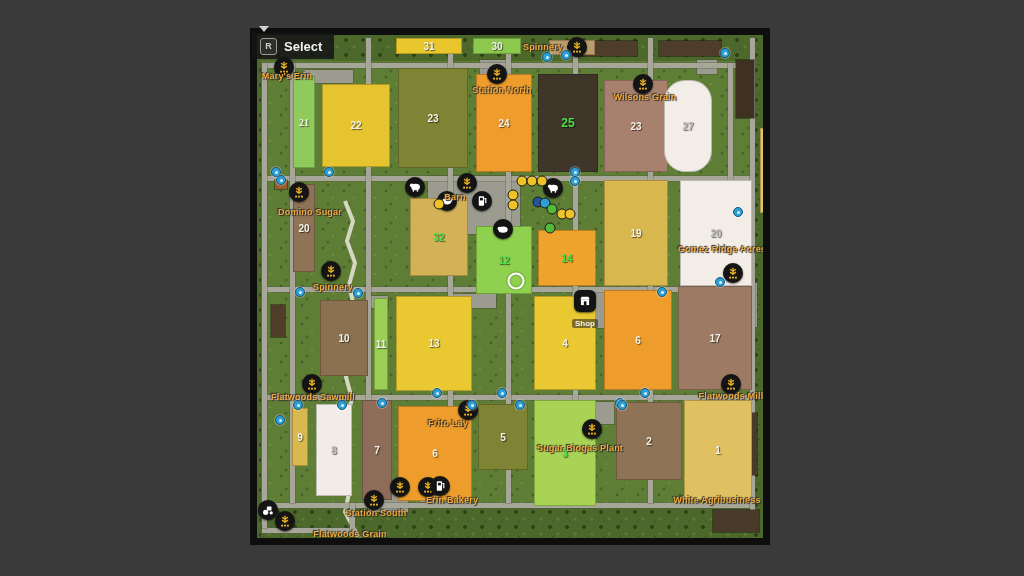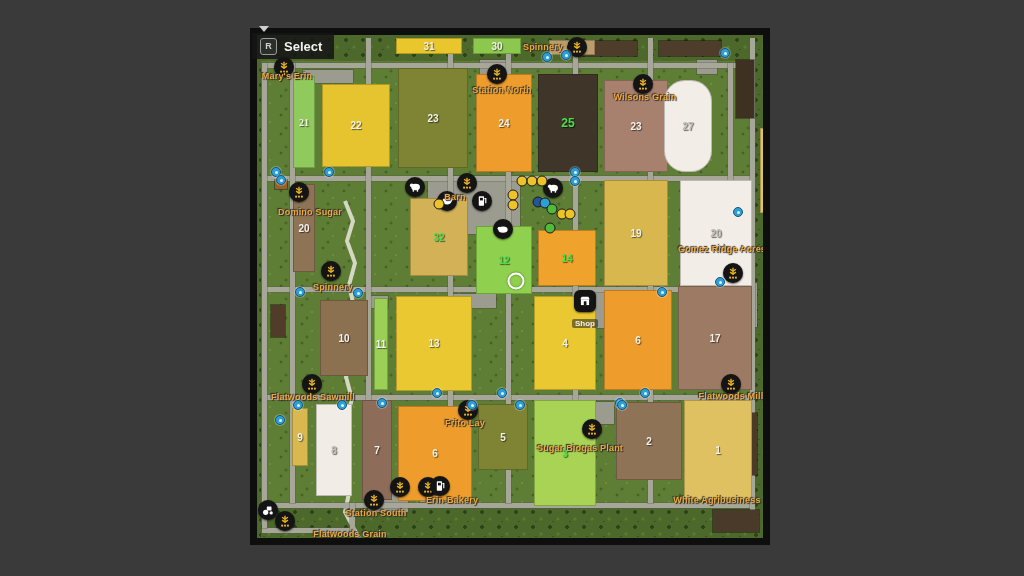--- a/index.html
+++ b/index.html
@@ -472,21 +472,21 @@
       <div class="maplabel" style="left: 30px; top: 41px; color: rgb(240, 168, 58);">Mary's Erin</div>
       <div class="maplabel" style="left: 286px; top: 12px; color: rgb(240, 168, 58);">Spinnery</div>
       <div class="maplabel" style="left: 245px; top: 55px; color: rgb(240, 168, 58);">Station North</div>
       <div class="maplabel" style="left: 388px; top: 62px; color: rgb(240, 168, 58);">Wilsons Grain</div>
       <div class="maplabel" style="left: 53px; top: 177px; color: rgb(240, 168, 58);">Domino Sugar</div>
       <div class="maplabel" style="left: 198px; top: 162px; color: rgb(240, 168, 58);">Barn</div>
       <div class="maplabel" style="left: 465px; top: 214px; color: rgb(240, 168, 58);">Gomez Ridge Acres</div>
       <div class="maplabel" style="left: 76px; top: 252px; color: rgb(240, 168, 58);">Spinnery</div>
       <div class="maplabel" style="left: 56px; top: 362px; color: rgb(240, 168, 58);">Flatwoods Sawmill</div>
       <div class="maplabel" style="left: 474px; top: 361px; color: rgb(240, 168, 58);">Flatwoods Mill</div>
-      <div class="maplabel" style="left: 208px; top: 388px; color: rgb(240, 168, 58);">Frito Lay</div>
+      <div class="maplabel" style="left: 191px; top: 388px; color: rgb(240, 168, 58);">Frito Lay</div>
       <div class="maplabel" style="left: 323px; top: 413px; color: rgb(240, 168, 58);">Sugar Biogas Plant</div>
       <div class="maplabel" style="left: 195px; top: 465px; color: rgb(240, 168, 58);">Erin Bakery</div>
       <div class="maplabel" style="left: 119px; top: 478px; color: rgb(240, 168, 58);">Station South</div>
       <div class="maplabel" style="left: 460px; top: 465px; color: rgb(240, 168, 58);">White Agribusiness</div>
       <div class="maplabel" style="left: 93px; top: 499px; color: rgb(240, 168, 58);">Flatwoods Grain</div>
       <div class="dot" style="left: 265px; top: 146px; background: rgb(238, 195, 42);"></div>
       <div class="dot" style="left: 275px; top: 146px; background: rgb(238, 195, 42);"></div>
       <div class="dot" style="left: 285px; top: 146px; background: rgb(238, 195, 42);"></div>
       <div class="dot" style="left: 256px; top: 160px; background: rgb(238, 195, 42);"></div>
       <div class="dot" style="left: 256px; top: 170px; background: rgb(238, 195, 42);"></div>

